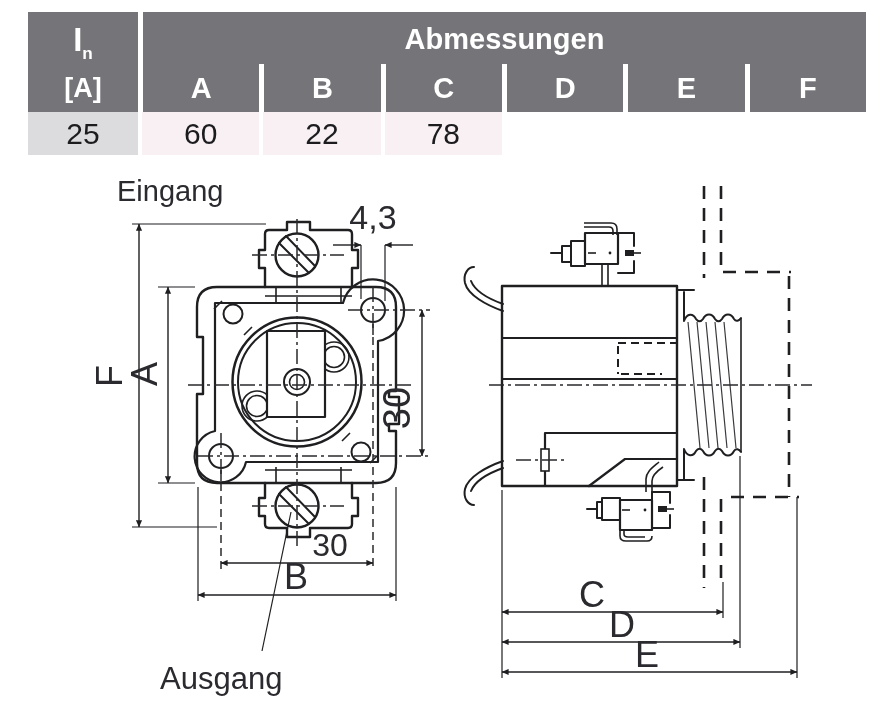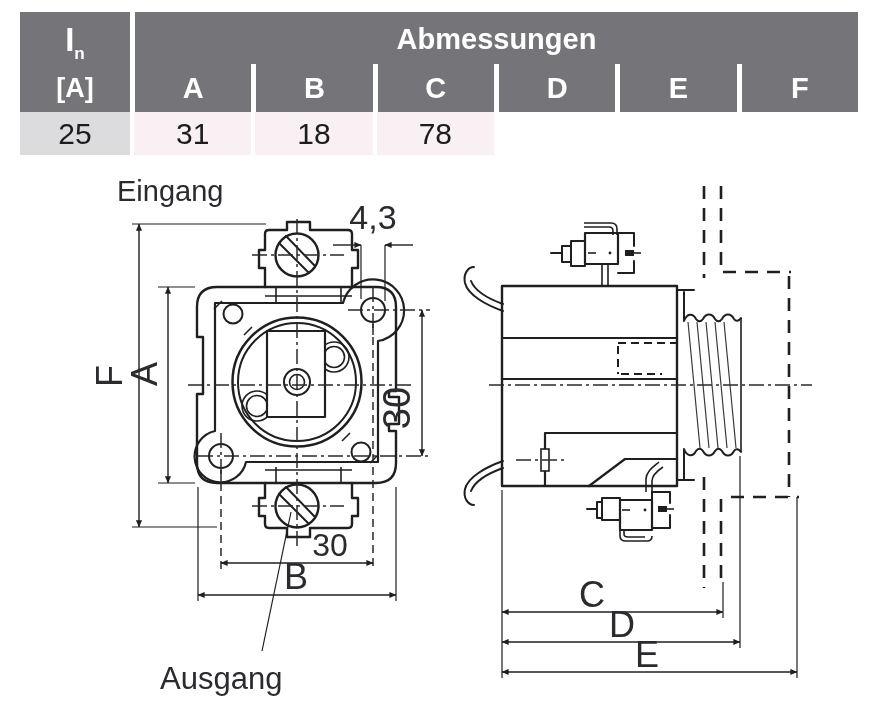--- a/index.html
+++ b/index.html
@@ -1,20 +1,20 @@
 <!DOCTYPE html>
 <html><head>
 <meta charset="utf-8">
 <style>
   html,body{margin:0;padding:0;background:#fff;}
   #page{position:relative;width:875px;height:715px;background:#fff;overflow:hidden;
         font-family:"Liberation Sans",sans-serif;}
 
   
-  .tbl{position:absolute;left:20px;top:12px;width:838px;display:grid;
+  .tbl{position:absolute;left:28px;top:12px;width:838px;display:grid;
        grid-template-columns:110px repeat(6,1fr);
        grid-template-rows:52px 48px 43px;}
   .cell{display:flex;align-items:center;justify-content:center;box-sizing:border-box;}
   .hdr{background:#747479;color:#fff;font-weight:700;}
   .c-in{grid-row:1;grid-column:1;font-size:33px;padding-top:4px;}
   .c-in sub{font-size:0.52em;line-height:0;}
   .c-abm{grid-row:1;grid-column:2/8;font-size:29px;border-left:5px solid #fff;padding-top:3px;}
   .c-unit{grid-row:2;grid-column:1;font-size:27px;}
   .c-letter{grid-row:2;font-size:29px;border-left:5px solid #fff;}
   .val{grid-row:3;background:#f8f0f3;color:#1c1c1f;font-size:30px;border-left:4px solid #fff;}
@@ -46,22 +46,22 @@
     </div>
     <div class="cell hdr c-abm">Abmessungen</div>
     <div class="cell hdr c-unit">[A]</div>
     <div class="cell hdr c-letter">A</div>
     <div class="cell hdr c-letter">B</div>
     <div class="cell hdr c-letter">C</div>
     <div class="cell hdr c-letter">D</div>
     <div class="cell hdr c-letter">E</div>
     <div class="cell hdr c-letter">F</div>
     <div class="cell val c-first">25</div>
-    <div class="cell val">31</div>
-    <div class="cell val">18</div>
+    <div class="cell val">60</div>
+    <div class="cell val">22</div>
     <div class="cell val">78</div>
   </div>
 
   <svg width="875" height="715" viewBox="0 0 875 715">
     <defs>
       <marker id="arr" viewBox="0 0 10 10" refX="9.5" refY="5" markerWidth="10" markerHeight="5" orient="auto-start-reverse" markerUnits="strokeWidth">
         <path d="M0,0.6 L10,5 L0,9.4 Z" fill="#1f1f22"></path>
       </marker>
     </defs>
 

